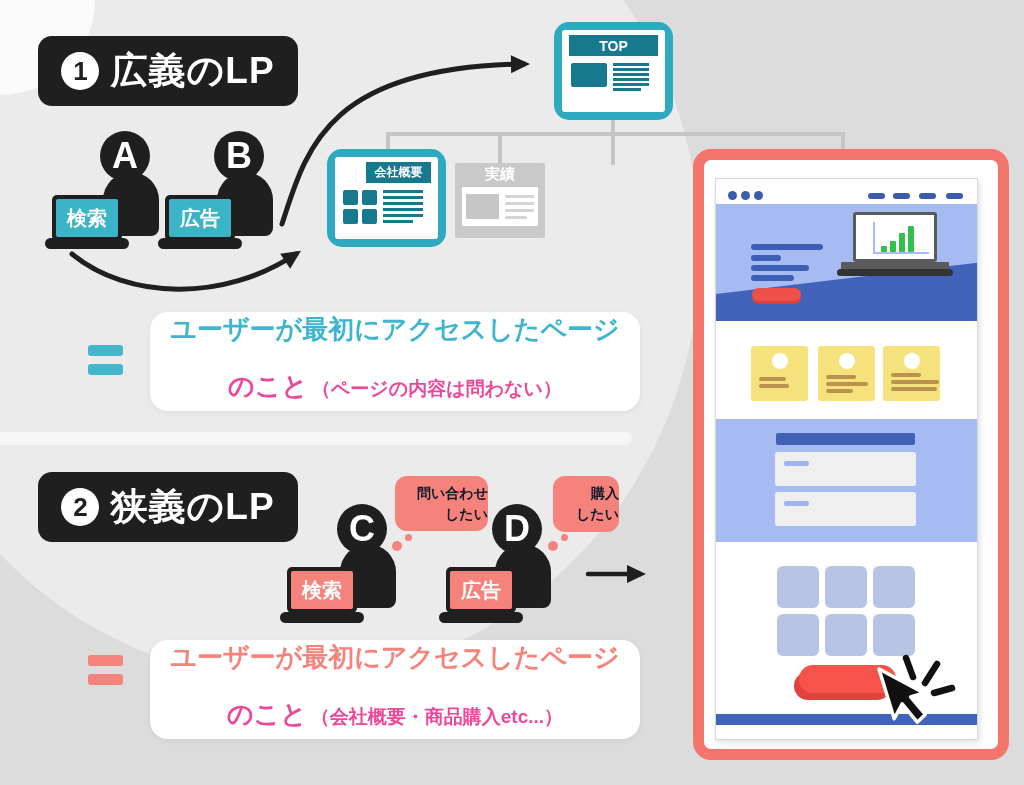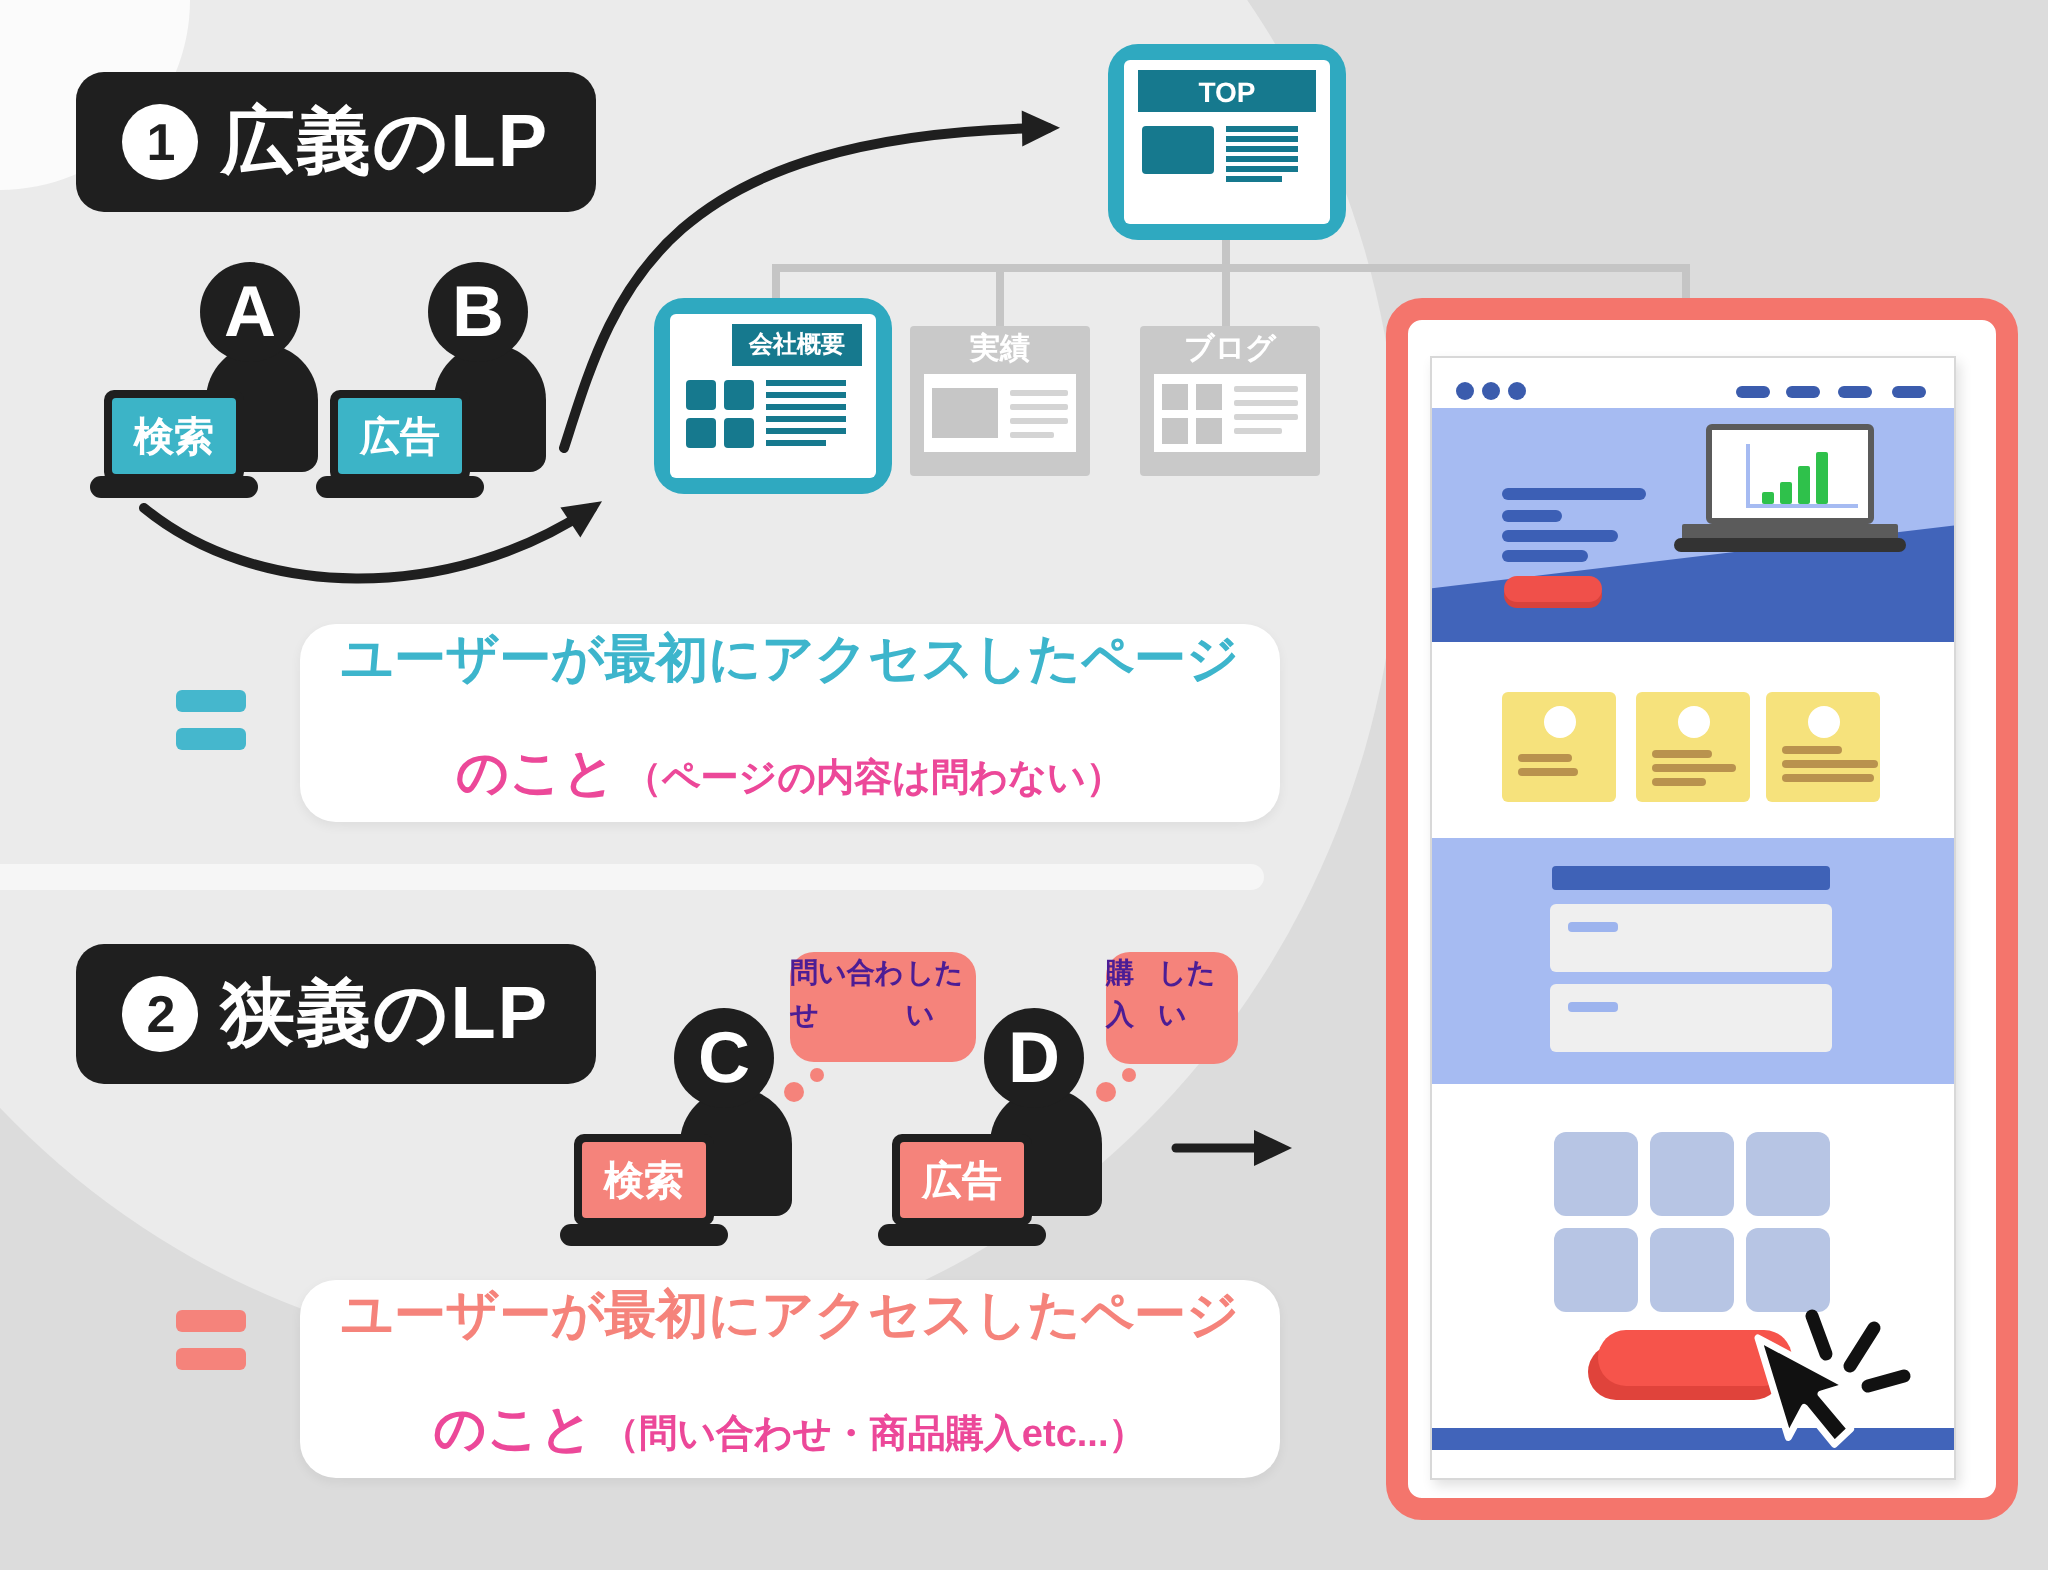--- a/index.html
+++ b/index.html
@@ -43,22 +43,22 @@
   .equals-bar{position:absolute;width:35px;height:11px;border-radius:3px;}
   .def-box{position:absolute;width:490px;height:99px;background:#fff;border-radius:18px;
     display:flex;flex-direction:column;align-items:center;gap:22px;
     box-shadow:0 2px 6px rgba(0,0,0,0.06);z-index:2;}
   .def-line1{font-weight:bold;font-size:26px;}
   .def-line2{display:flex;align-items:baseline;gap:4px;color:#ec4899;}
   .def-line2 .main{font-weight:bold;font-size:26px;}
   .def-line2 .sub{font-weight:bold;font-size:19px;}
   .divider{position:absolute;left:0;top:432px;width:632px;height:13px;background:#f6f6f6;border-radius:0 7px 7px 0;z-index:1;}
   
-  .bubble{position:absolute;background:#f5837b;border-radius:12px;color:#4c1d95;font-weight:bold;font-size:14px;
-    display:flex;flex-direction:row;align-items:flex-start;justify-content:center;line-height:1.5;z-index:4;}
+  .bubble{position:absolute;background:#f5837b;border-radius:12px;color:#0f172a;font-weight:bold;font-size:14px;
+    display:flex;flex-direction:column;align-items:flex-end;justify-content:center;line-height:1.5;z-index:4;}
   .dot{position:absolute;border-radius:50%;background:#f5837b;z-index:4;}
   
   .lp-frame{position:absolute;left:693px;top:149px;width:316px;height:611px;box-sizing:border-box;
     border:11px solid #f4756c;border-radius:18px;background:#fff;z-index:2;}
   .lp-page{position:absolute;left:715px;top:178px;width:263px;height:562px;background:#fff;
     border:1px solid #d8d8d8;box-shadow:2px 3px 6px rgba(0,0,0,0.12);box-sizing:border-box;z-index:3;overflow:hidden;}
   .lp-dot{position:absolute;width:9px;height:9px;border-radius:50%;background:#3b5cad;}
   .lp-dash{position:absolute;width:17px;height:6px;border-radius:3px;background:#3b5cad;}
   .lp-hero{position:absolute;left:0;top:25px;width:263px;height:117px;background:#a6bbf2;overflow:hidden;}
   .hero-wedge{position:absolute;left:0;top:0;width:100%;height:100%;background:#4164ba;
@@ -158,33 +158,20 @@
     <div class="plain-title">実績</div>
     <div class="plain-panel">
       <div class="gray-el" style="left:4px;top:7px;width:33px;height:25px;"></div>
       <div class="gray-line" style="left:43px;top:8px;width:29px;"></div>
       <div class="gray-line" style="left:43px;top:15px;width:29px;"></div>
       <div class="gray-line" style="left:43px;top:22px;width:29px;"></div>
       <div class="gray-line" style="left:43px;top:29px;width:22px;"></div>
     </div>
   </div>
 
-  <div class="page-plain" style="left:570px;top:163px;">
-    <div class="plain-title">ブログ</div>
-    <div class="plain-panel">
-      <div class="gray-el" style="left:4px;top:5px;width:13px;height:13px;"></div>
-      <div class="gray-el" style="left:21px;top:5px;width:13px;height:13px;"></div>
-      <div class="gray-el" style="left:4px;top:22px;width:13px;height:13px;"></div>
-      <div class="gray-el" style="left:21px;top:22px;width:13px;height:13px;"></div>
-      <div class="gray-line" style="left:40px;top:6px;width:32px;"></div>
-      <div class="gray-line" style="left:40px;top:13px;width:32px;"></div>
-      <div class="gray-line" style="left:40px;top:20px;width:32px;"></div>
-      <div class="gray-line" style="left:40px;top:27px;width:24px;"></div>
-    </div>
-  </div>
 
   <div class="equals-bar" style="left:88px;top:345px;background:#45b7cd;"></div>
   <div class="equals-bar" style="left:88px;top:364px;background:#45b7cd;"></div>
   <div class="def-box" style="left:150px;top:312px;">
     <div class="def-line1" style="color:#3db5cc;">ユーザーが最初にアクセスしたページ</div>
     <div class="def-line2">
       <span class="main">のこと</span>
       <span class="sub">（ページの内容は問わない）</span>
     </div>
   </div>
@@ -223,21 +210,21 @@
     <div class="laptop-label pink">広告</div>
   </div>
   <div class="laptop-base" style="left:439px;top:612px;"></div>
 
   <div class="equals-bar" style="left:88px;top:655px;background:#f5837b;"></div>
   <div class="equals-bar" style="left:88px;top:674px;background:#f5837b;"></div>
   <div class="def-box" style="left:150px;top:640px;">
     <div class="def-line1" style="color:#f5837b;">ユーザーが最初にアクセスしたページ</div>
     <div class="def-line2">
       <span class="main">のこと</span>
-      <span class="sub">（問い合わせ・商品購入etc...）</span>
+      <span class="sub">（会社概要・商品購入etc...）</span>
     </div>
   </div>
 
   <div class="lp-frame"></div>
   <div class="lp-page">
 
     <div class="lp-dot" style="left:12px;top:12px;"></div>
     <div class="lp-dot" style="left:25px;top:12px;"></div>
     <div class="lp-dot" style="left:38px;top:12px;"></div>
     <div class="lp-dash" style="left:152px;top:14px;"></div>

